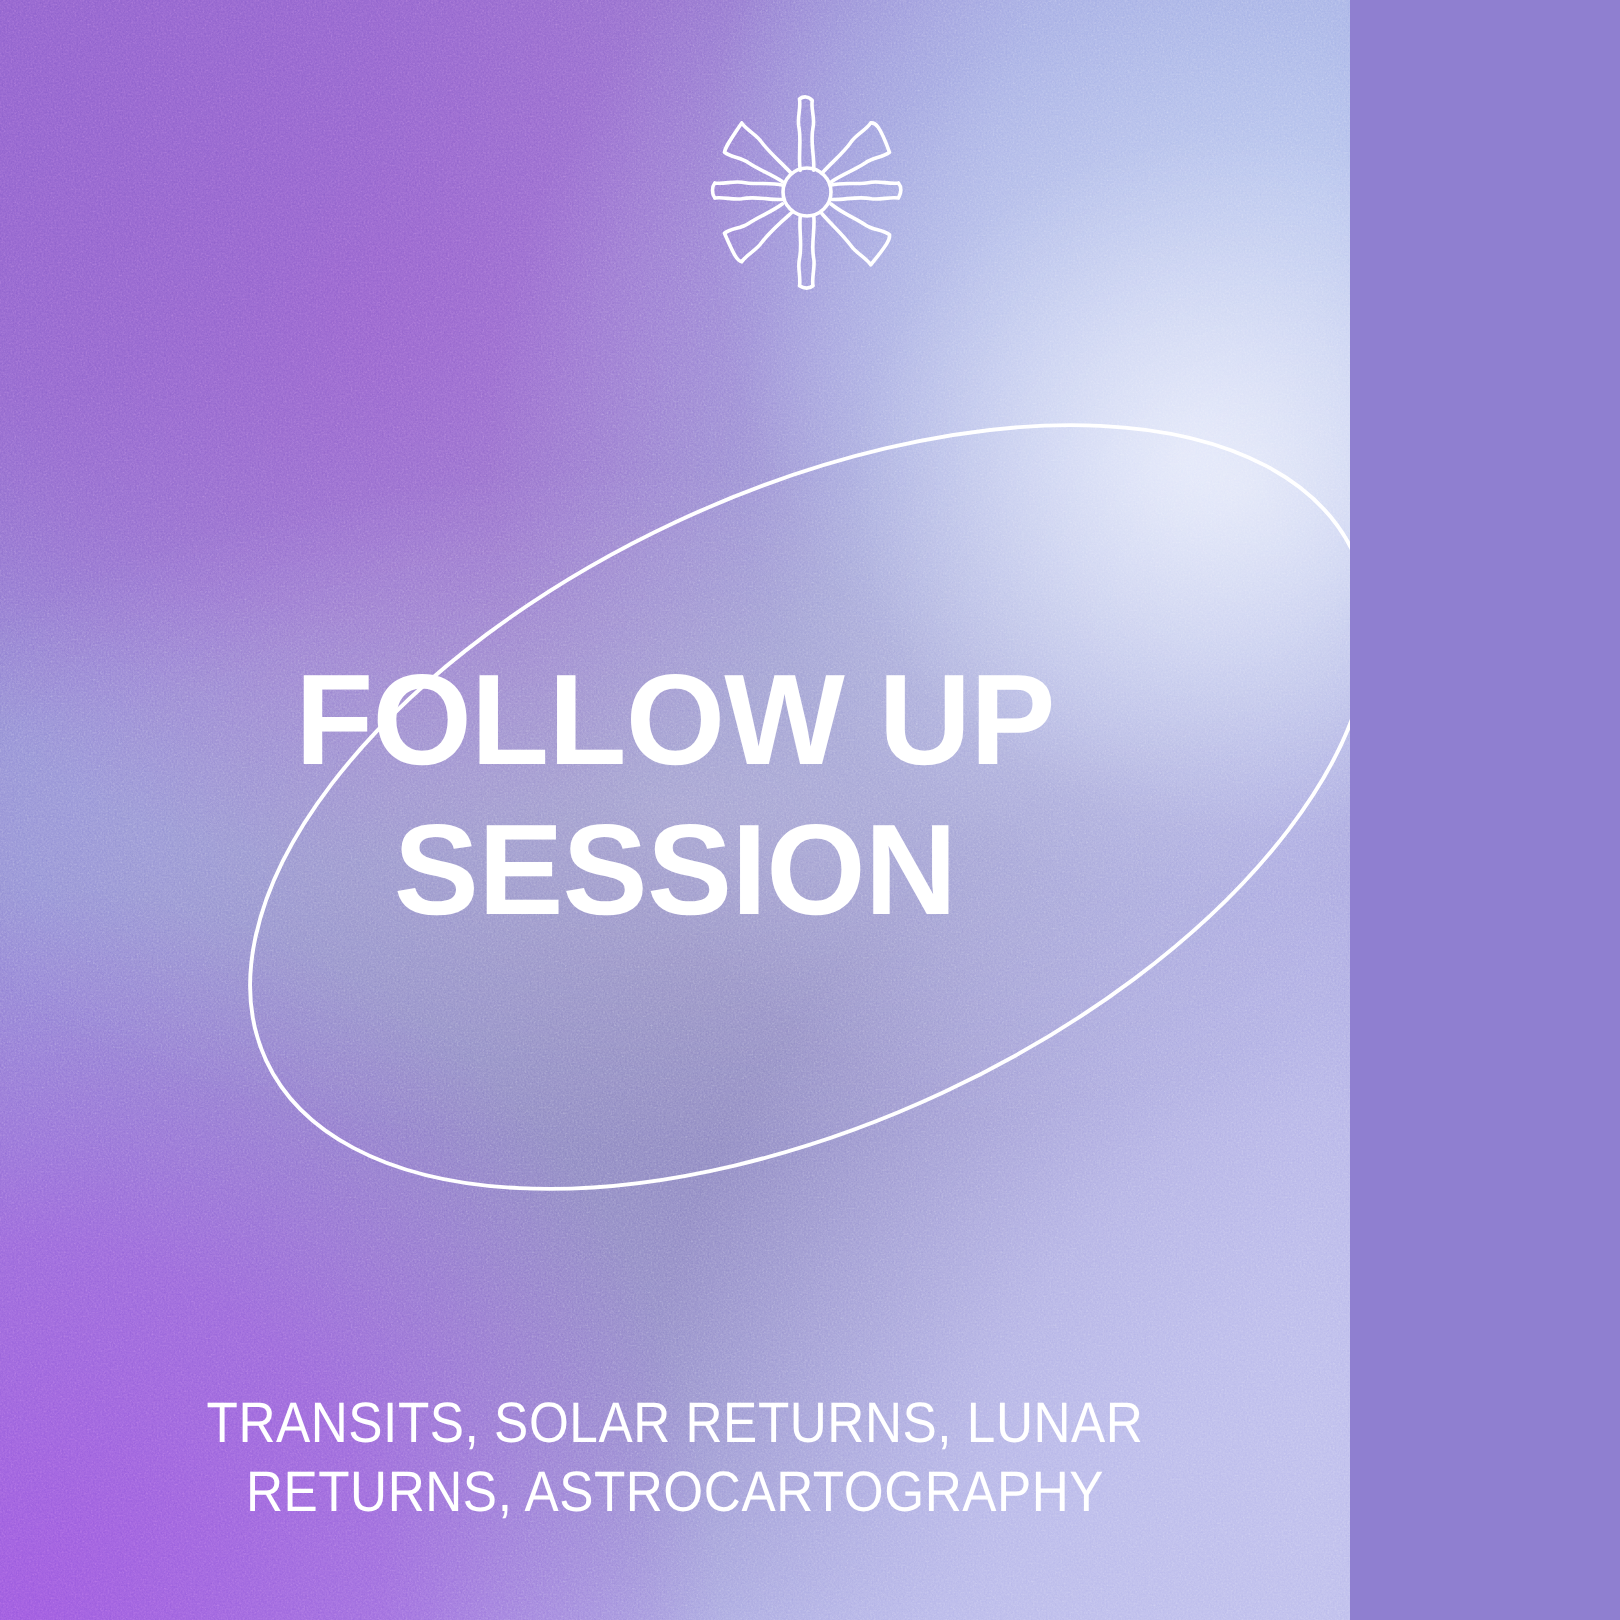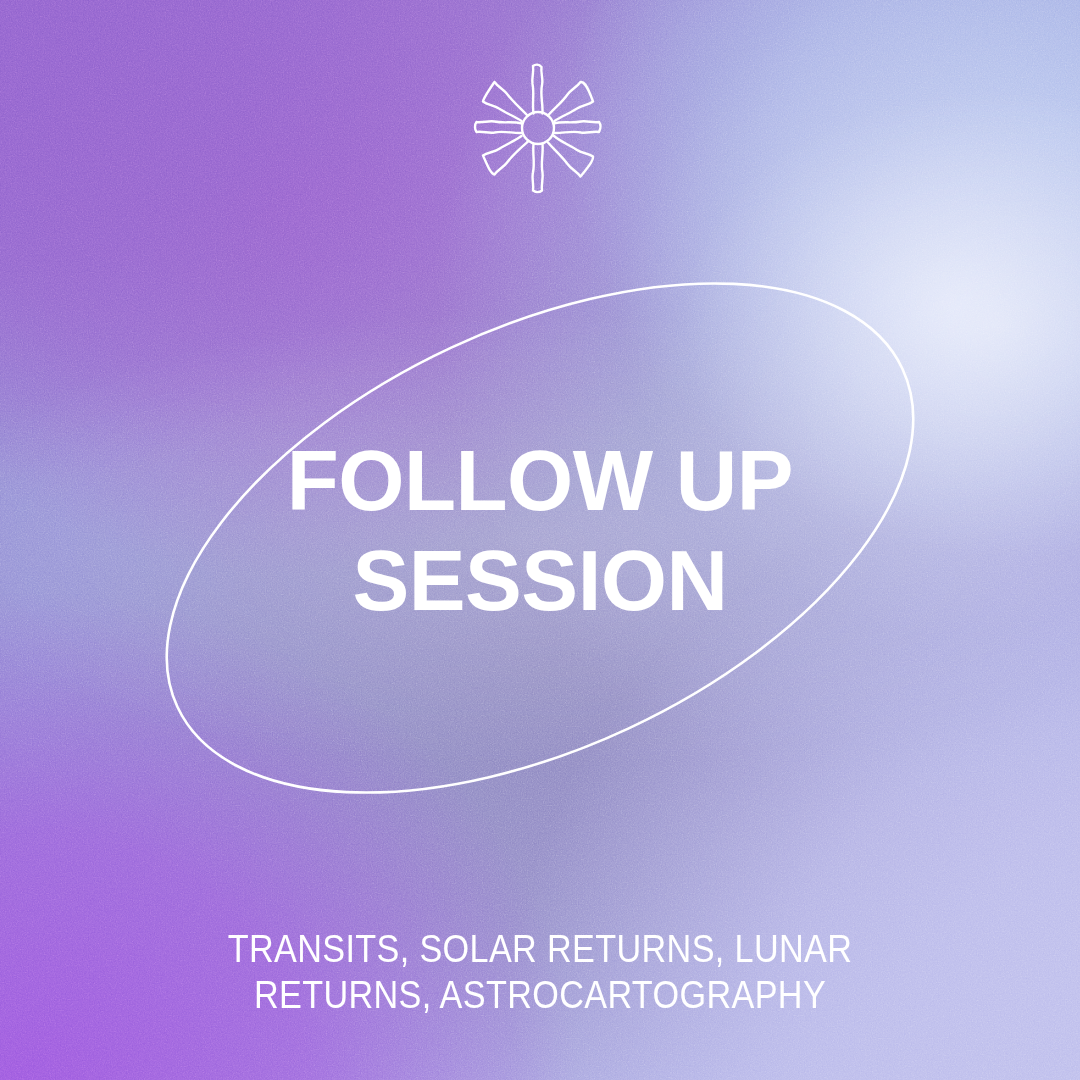--- a/index.html
+++ b/index.html
@@ -6,21 +6,21 @@
   * { margin:0; padding:0; box-sizing:border-box; }
   html, body {
     width:1080px; height:1080px;
     overflow:hidden;
     background:#8f7fd0;
     font-family:"Liberation Sans", sans-serif;
   }
 
   #poster {
     position:relative;
-    width:1080px; height:1080px;
+    width:900px; height:1080px;
     overflow:hidden;
     isolation:isolate;
   }
 
   
   .bg-base {
     position:absolute; inset:0;
     background:
       radial-gradient(circle at 88% 28%, rgba(214,221,248,0.95) 0%, rgba(198,208,242,0.62) 14%, rgba(176,190,234,0.28) 27%, rgba(176,190,234,0) 42%),
       radial-gradient(ellipse 62% 55% at 97% 12%,  #a8b8ea 0%, rgba(168,184,234,0.70) 38%, rgba(168,184,234,0) 72%),

